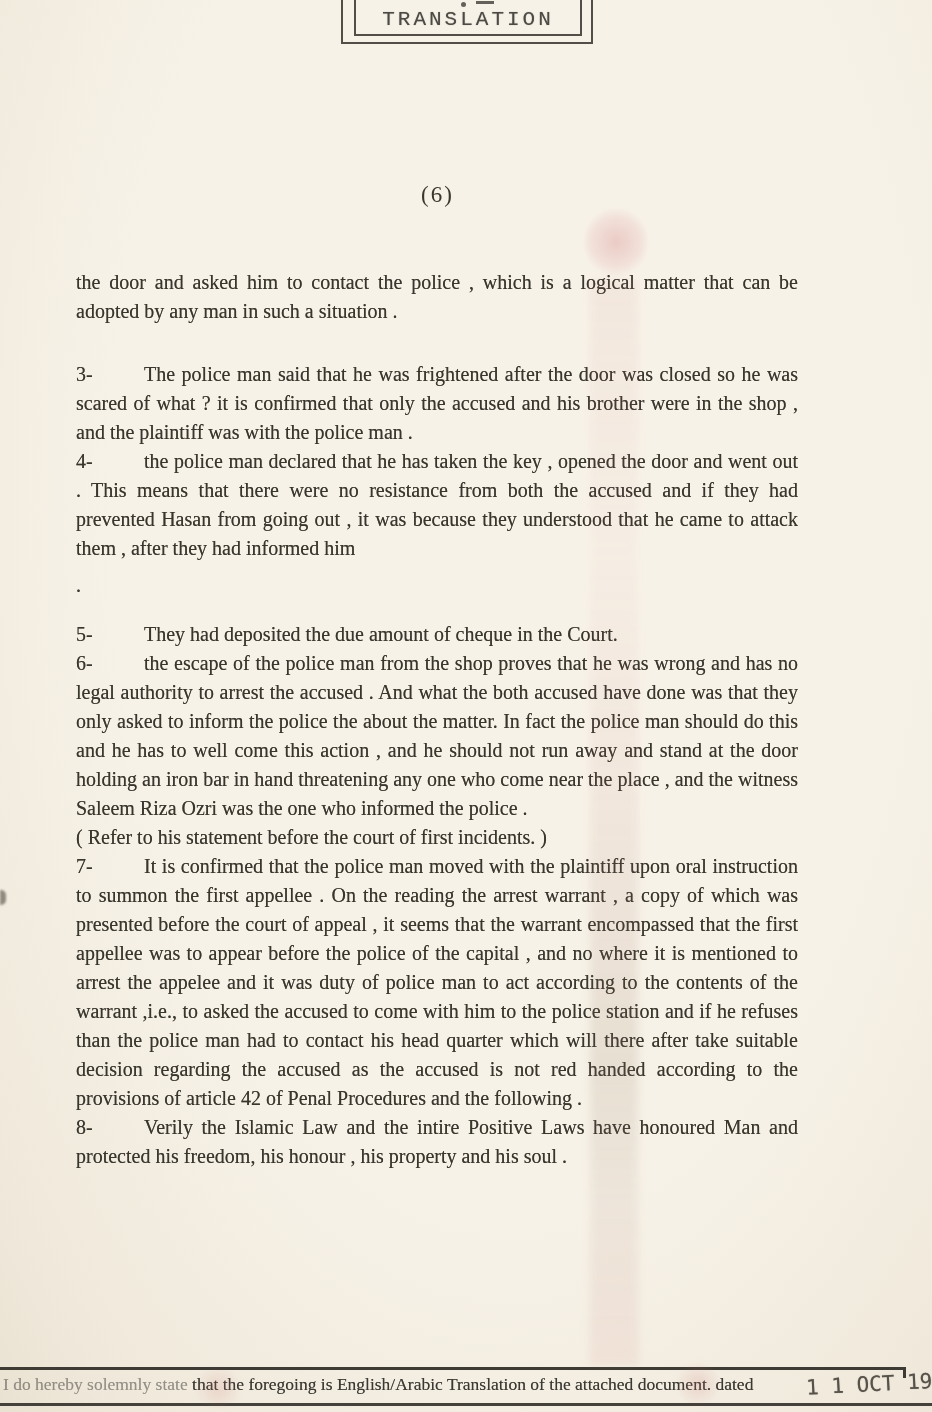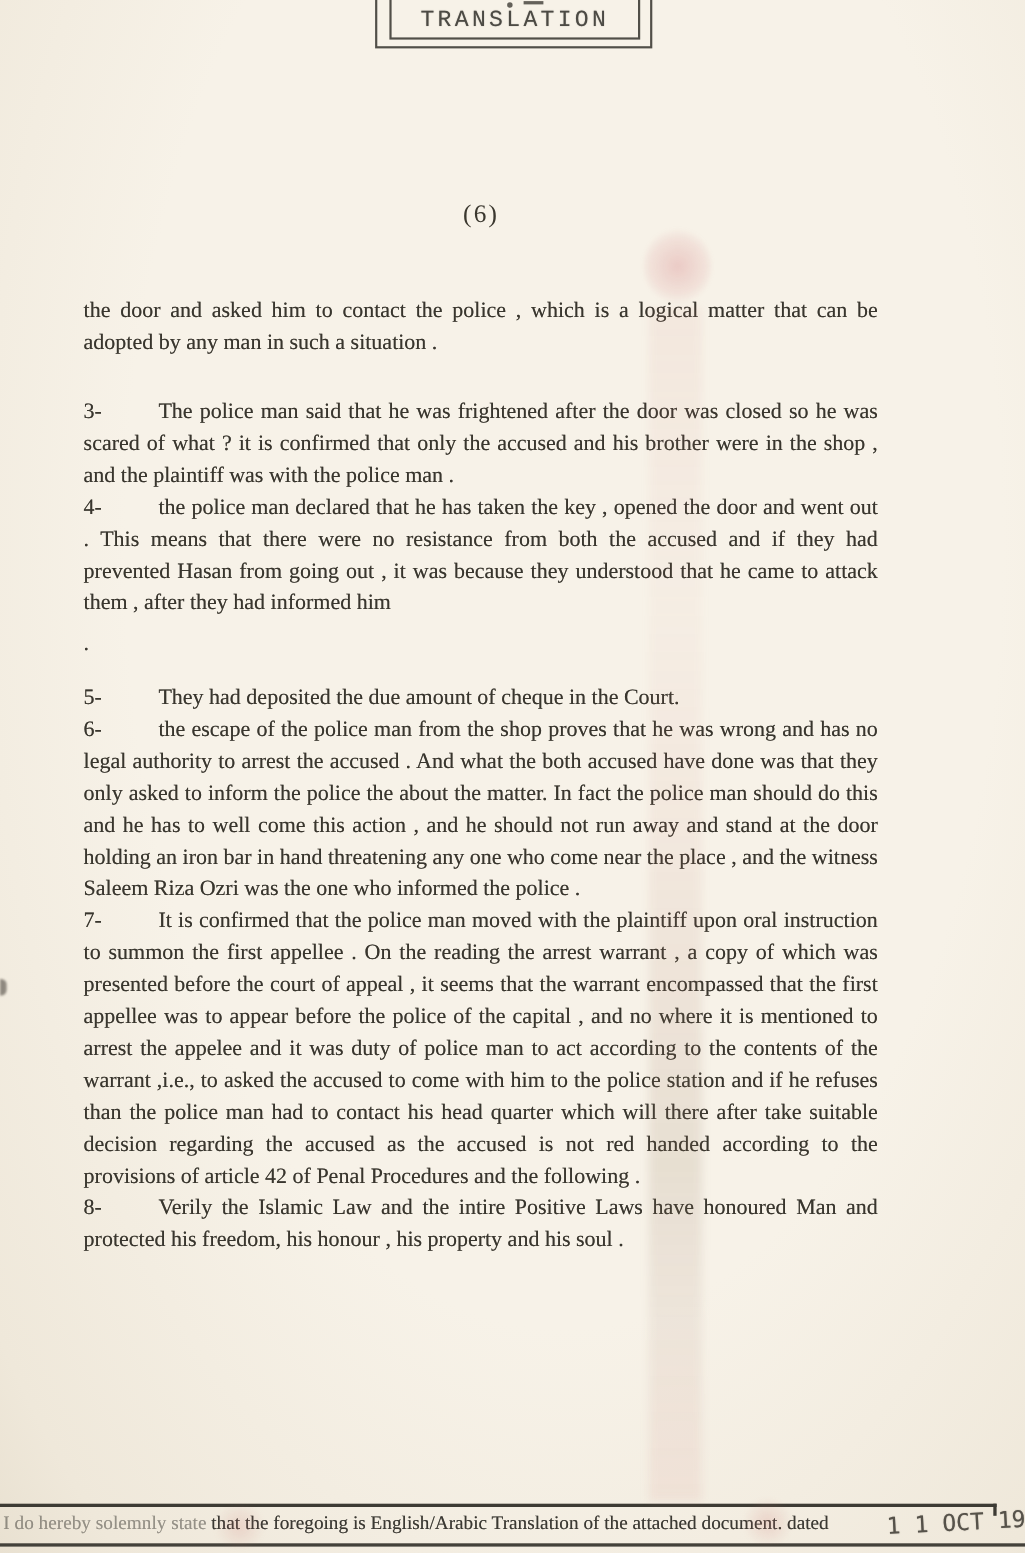--- a/index.html
+++ b/index.html
@@ -134,20 +134,21 @@
     <p class="para"><span class="pnum">3-</span><span class="ptext">The police man said that he was frightened after the door was closed so he was scared of what ? it is confirmed that only the accused and his brother were in the shop , and the plaintiff was with the police man .</span></p>
 
     <p class="para"><span class="pnum">4-</span><span class="ptext">the police man declared that he has taken the key , opened the door and went out . This means that there were no resistance from both the accused and if they had prevented Hasan from going out , it was because they understood that he came to attack them , after they had informed him</span></p>
 
     <p class="para"><span class="ptext">.</span></p>
 
     <p class="para"><span class="pnum">5-</span><span class="ptext">They had deposited the due amount of cheque in the Court.</span></p>
 
     <p class="para"><span class="pnum">6-</span><span class="ptext">the escape of the police man from the shop proves that he was wrong and has no legal authority to arrest the accused . And what the both accused have done was that they only asked to inform the police the about the matter. In fact the police man should do this and he has to well come this action , and he should not run away and stand at the door holding an iron bar in hand threatening any one who come near the place , and the witness Saleem Riza Ozri was the one who informed the police .</span></p>
 
+    <p class="para"><span class="ptext">( Refer to his statement before the court of first incidents. )</span></p>
 
     <p class="para"><span class="pnum">7-</span><span class="ptext">It is confirmed that the police man moved with the plaintiff upon oral instruction to summon the first appellee . On the reading the arrest warrant , a copy of which was presented before the court of appeal , it seems that the warrant encompassed that the first appellee was to appear before the police of the capital , and no where it is mentioned to arrest the appelee and it was duty of police man to act according to the contents of the warrant ,i.e., to asked the accused to come with him to the police station and if he refuses than the police man had to contact his head quarter which will there after take suitable decision regarding the accused as the accused is not red handed according to the provisions of article 42 of Penal Procedures and the following .</span></p>
 
     <p class="para"><span class="pnum">8-</span><span class="ptext">Verily the Islamic Law and the intire Positive Laws have honoured Man and protected his freedom, his honour , his property and his soul .</span></p>
   </div>
 
   <div class="footer-rule-top"></div>
   <div class="footer-text">
     <span class="faint">I do hereby solemnly state </span><span>that the foregoing is English/Arabic Translation of the attached document. dated</span>
   </div>

